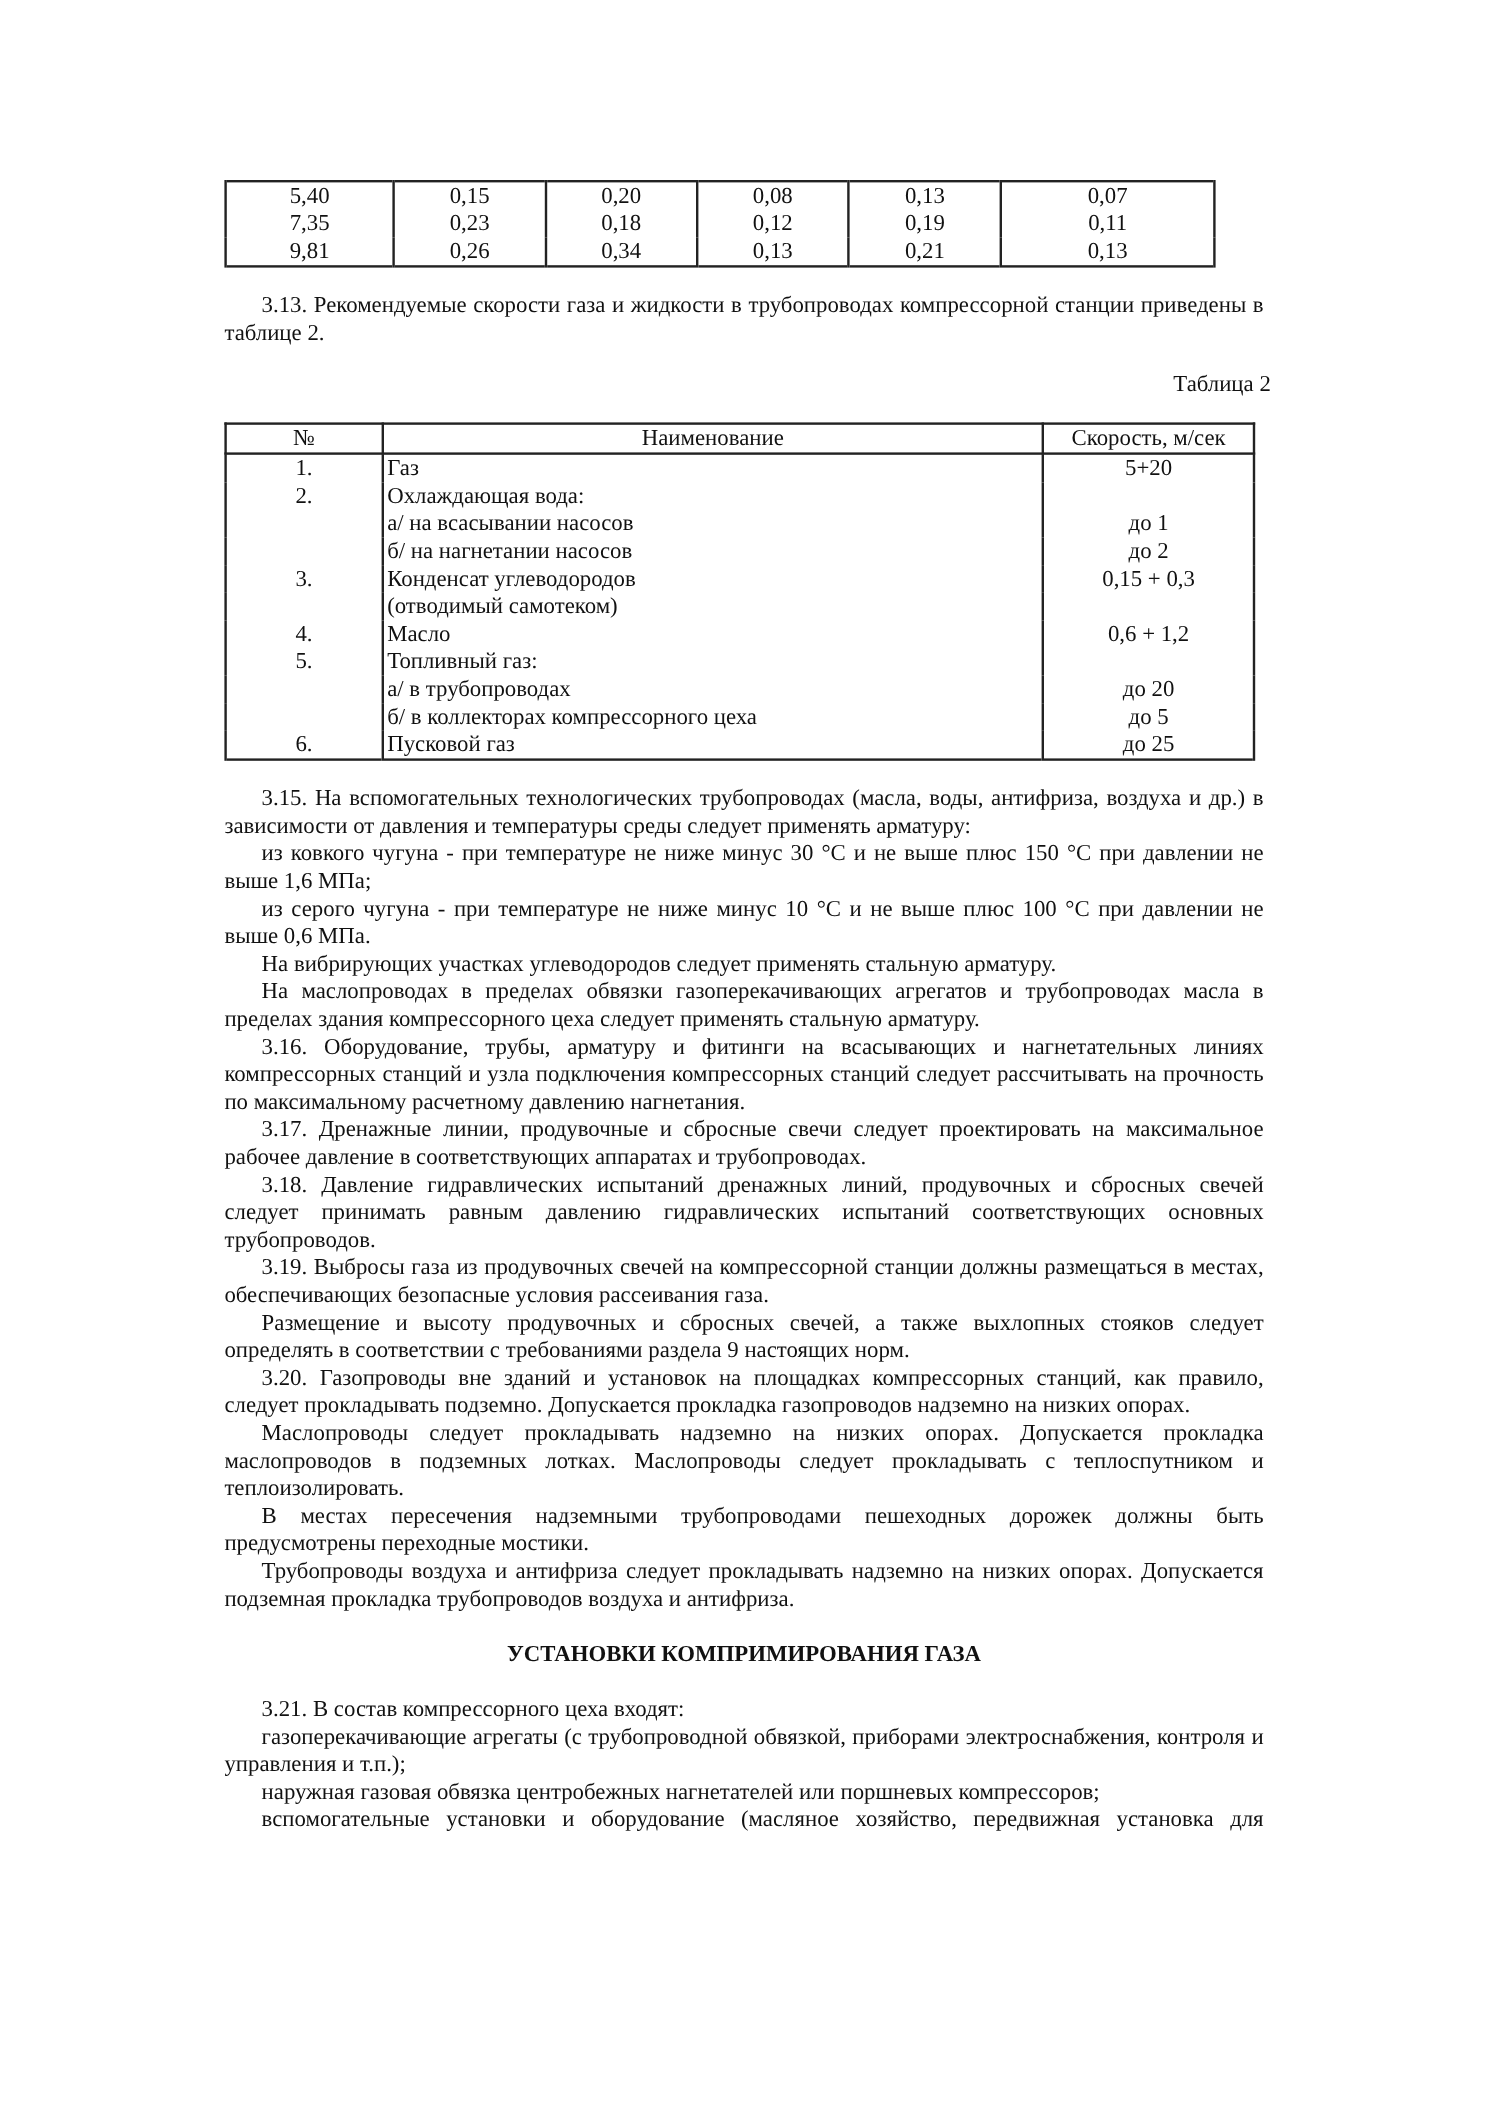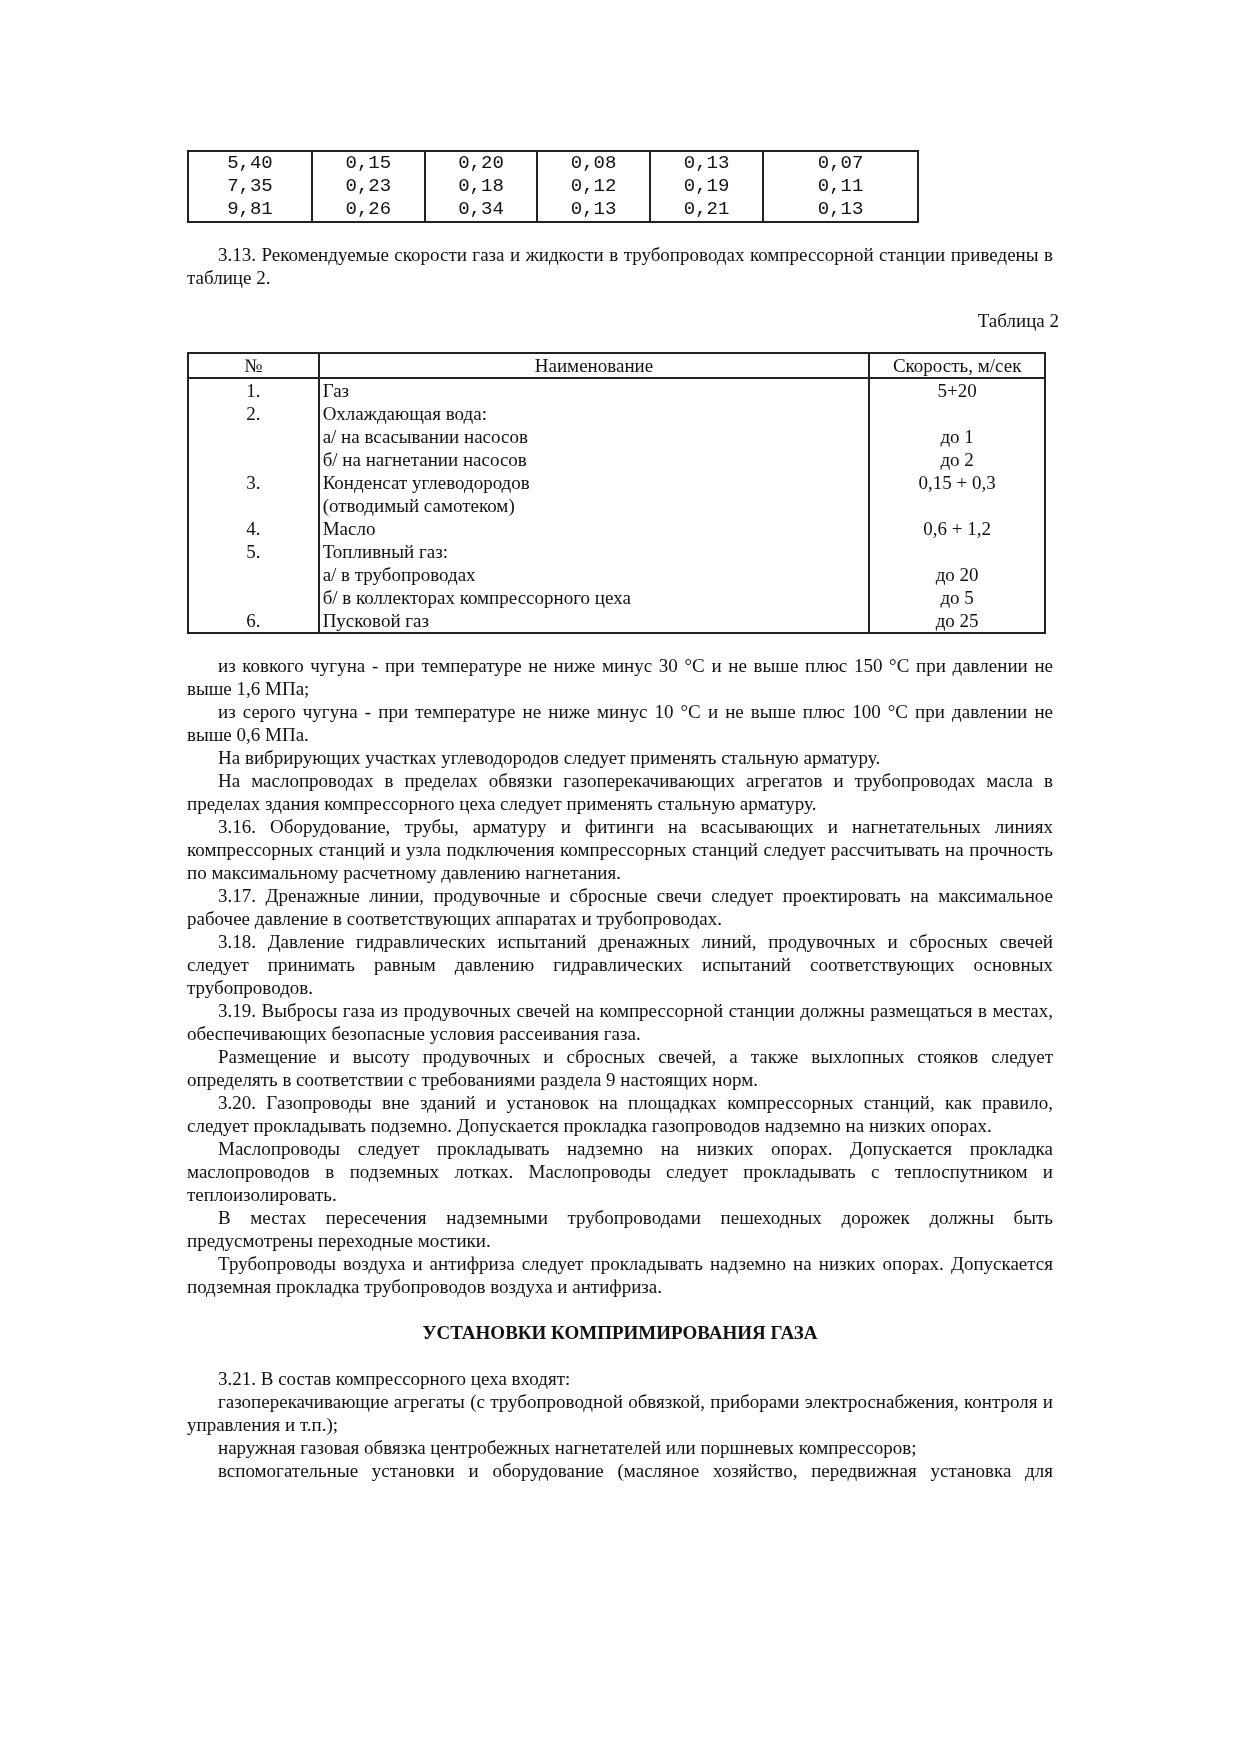--- a/index.html
+++ b/index.html
@@ -3,21 +3,21 @@
 <meta charset="utf-8">
 <style>
   html, body { margin: 0; padding: 0; background: #ffffff; }
   body {
     width: 1240px; height: 1755px; position: relative; overflow: hidden;
     font-family: "Liberation Serif", "DejaVu Serif", serif;
     color: #111111; font-size: 19px;
   }
   .page { position: absolute; left: 187px; top: 150px; width: 866px; }
   table { border-collapse: collapse; }
-  .t1 { width: 732px; margin-left: 0; font-family: Liberation Mono, monospace; }
+  .t1 { width: 826px; margin-left: 0; }
   .t1 td {
     border-left: 2px solid #222; border-right: 2px solid #222;
     text-align: center; padding: 0; line-height: 23px; vertical-align: top;
   }
   .t1 { border-top: 2px solid #222; border-bottom: 2px solid #222; }
   .para { text-align: justify; line-height: 23px; margin: 0; }
   .indent { text-indent: 31px; }
   .right { text-align: right; line-height: 23px; }
   .t2 { width: 859px; border: 2px solid #222; }
   .t2 th {
@@ -143,20 +143,21 @@
     </tr>
     <tr>
       <td class="num">6.</td>
       <td class="name">Пусковой газ</td>
       <td class="speed">до 25</td>
     </tr>
   </tbody>
     </table>
 
   <div style="margin-top:20px;">
+    <p class="para indent">3.15. На вспомогательных технологических трубопроводах (масла, воды, антифриза, воздуха и др.) в зависимости от давления и температуры среды следует применять арматуру:</p>
     <p class="para indent">из ковкого чугуна - при температуре не ниже минус 30 °С и не выше плюс 150 °С при давлении не выше 1,6 МПа;</p>
     <p class="para indent">из серого чугуна - при температуре не ниже минус 10 °С и не выше плюс 100 °С при давлении не выше 0,6 МПа.</p>
     <p class="para indent">На вибрирующих участках углеводородов следует применять стальную арматуру.</p>
     <p class="para indent">На маслопроводах в пределах обвязки газоперекачивающих агрегатов и трубопроводах масла в пределах здания компрессорного цеха следует применять стальную арматуру.</p>
     <p class="para indent">3.16. Оборудование, трубы, арматуру и фитинги на всасывающих и нагнетательных линиях компрессорных станций и узла подключения компрессорных станций следует рассчитывать на прочность по максимальному расчетному давлению нагнетания.</p>
     <p class="para indent">3.17. Дренажные линии, продувочные и сбросные свечи следует проектировать на максимальное рабочее давление в соответствующих аппаратах и трубопроводах.</p>
     <p class="para indent">3.18. Давление гидравлических испытаний дренажных линий, продувочных и сбросных свечей следует принимать равным давлению гидравлических испытаний соответствующих основных трубопроводов.</p>
     <p class="para indent">3.19. Выбросы газа из продувочных свечей на компрессорной станции должны размещаться в местах, обеспечивающих безопасные условия рассеивания газа.</p>
     <p class="para indent">Размещение и высоту продувочных и сбросных свечей, а также выхлопных стояков следует определять в соответствии с требованиями раздела 9 настоящих норм.</p>
     <p class="para indent">3.20. Газопроводы вне зданий и установок на площадках компрессорных станций, как правило, следует прокладывать подземно. Допускается прокладка газопроводов надземно на низких опорах.</p>

